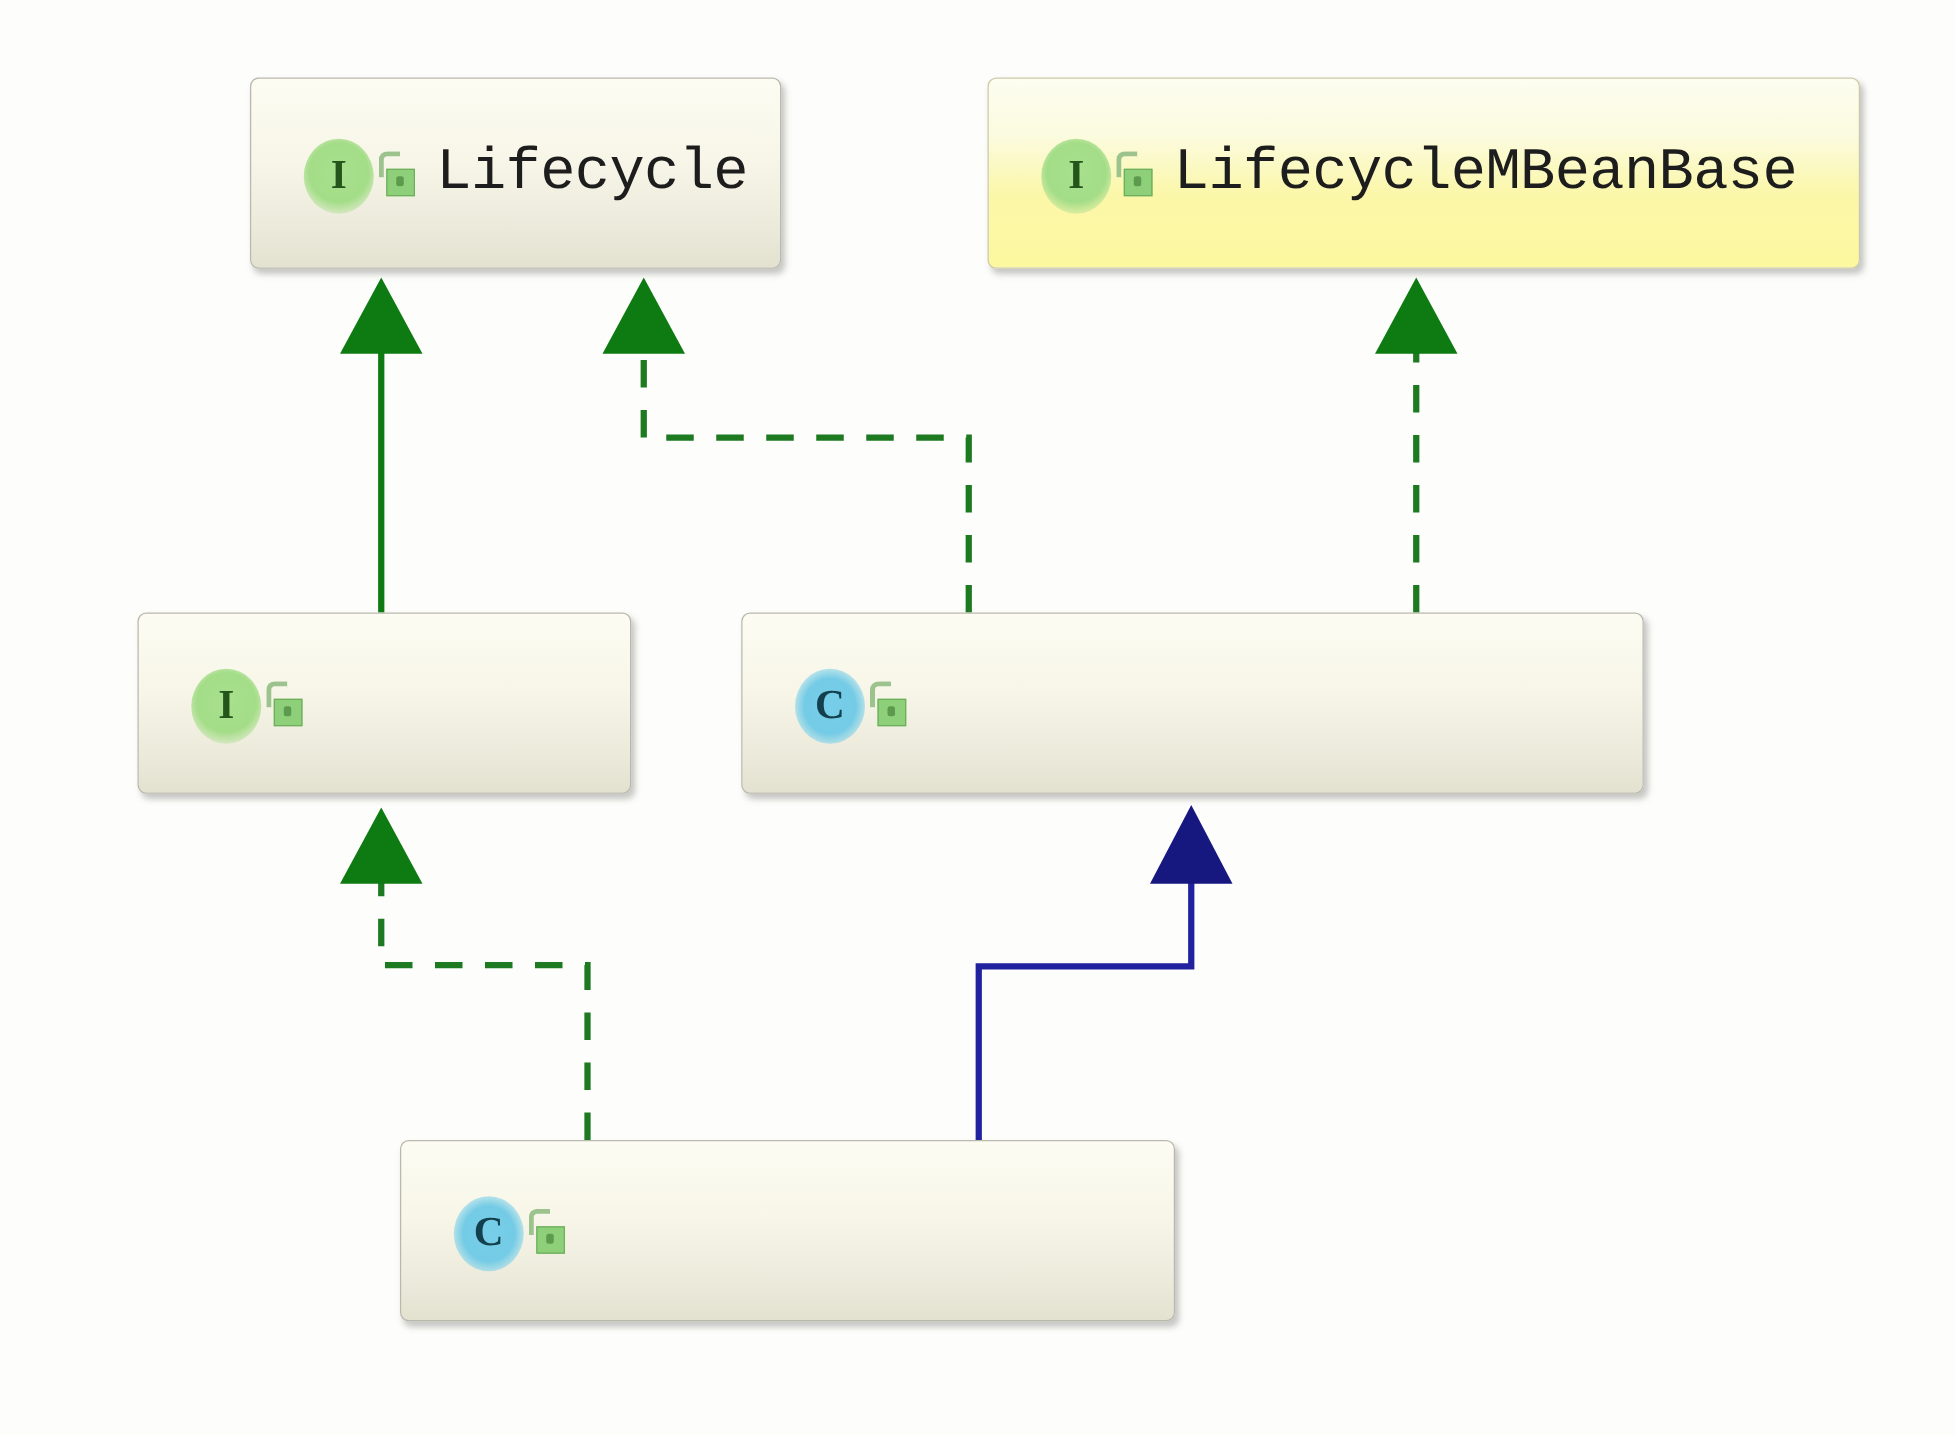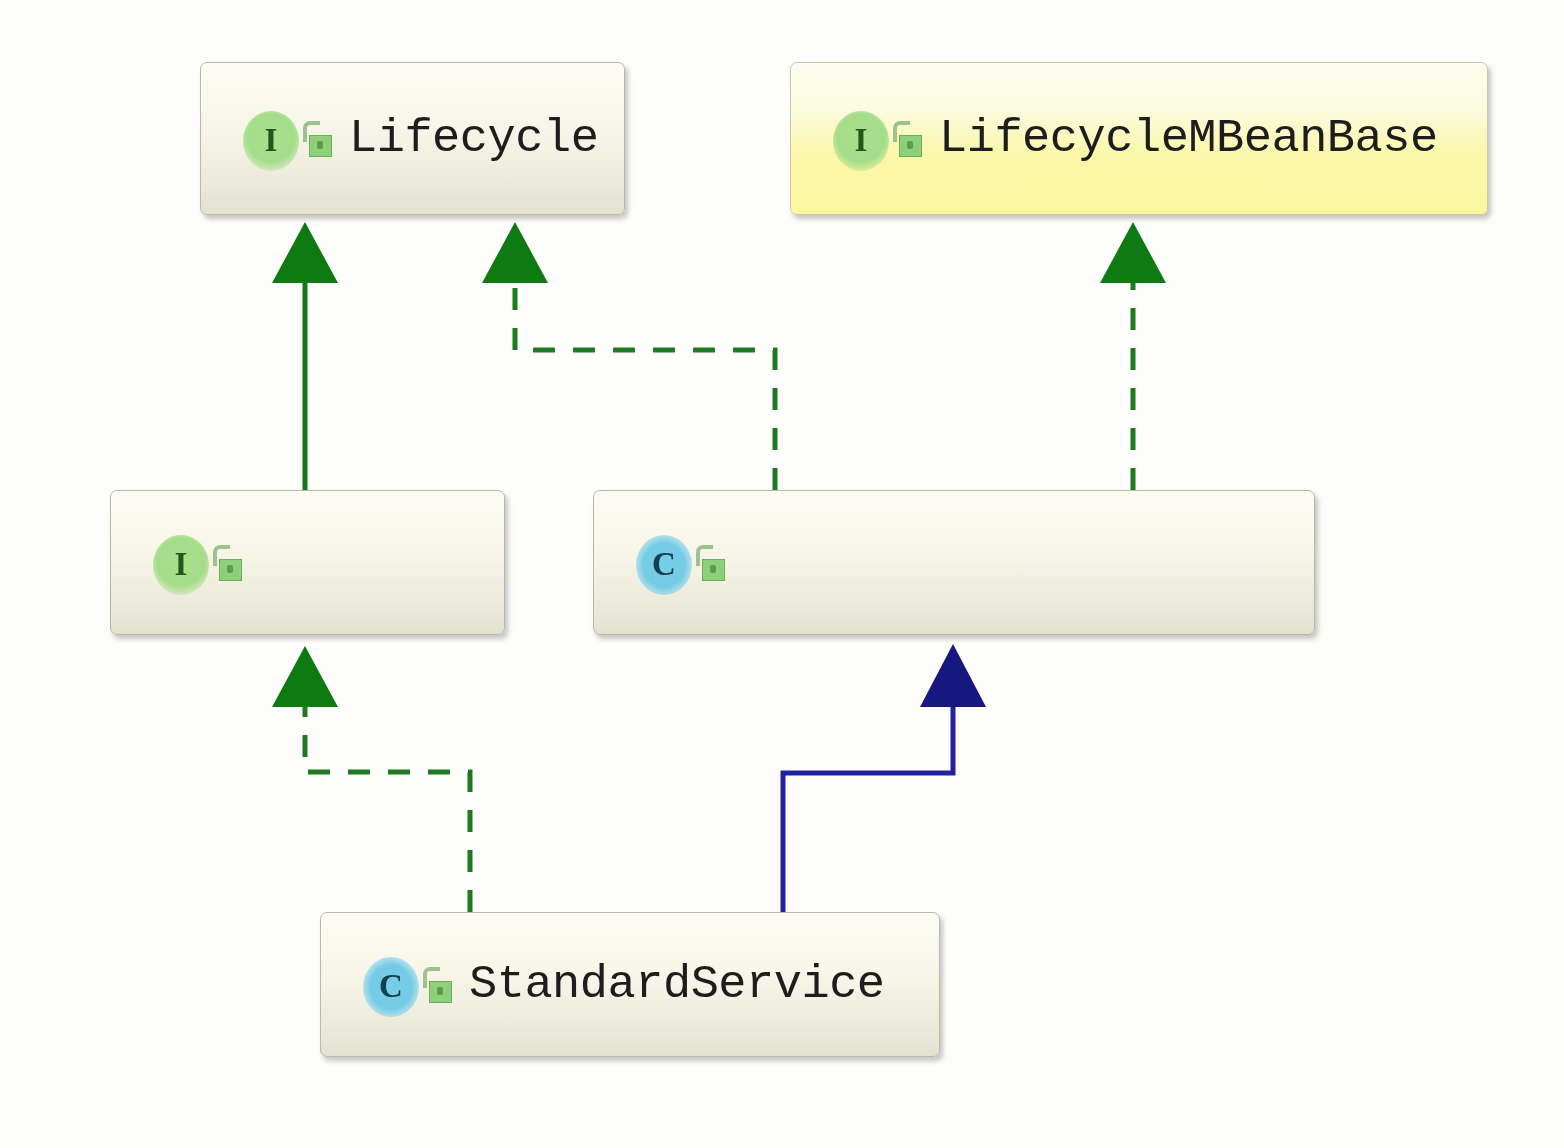--- a/index.html
+++ b/index.html
@@ -200,16 +200,15 @@
 
   <div class="uml-node" id="node-standardservice" style="left:320px; top:912px; width:620px; height:145px;">
     <span class="node-stereotype">
       <span class="stereo-circle klass">C</span>
     </span>
     <span class="lock-icon">
       <span class="lock-shackle"></span>
       <span class="lock-body"></span>
       <span class="lock-keyhole"></span>
     </span>
-    <span class="node-label">StandardService</span>
   </div>
 
 </div>
 
 </body></html>

